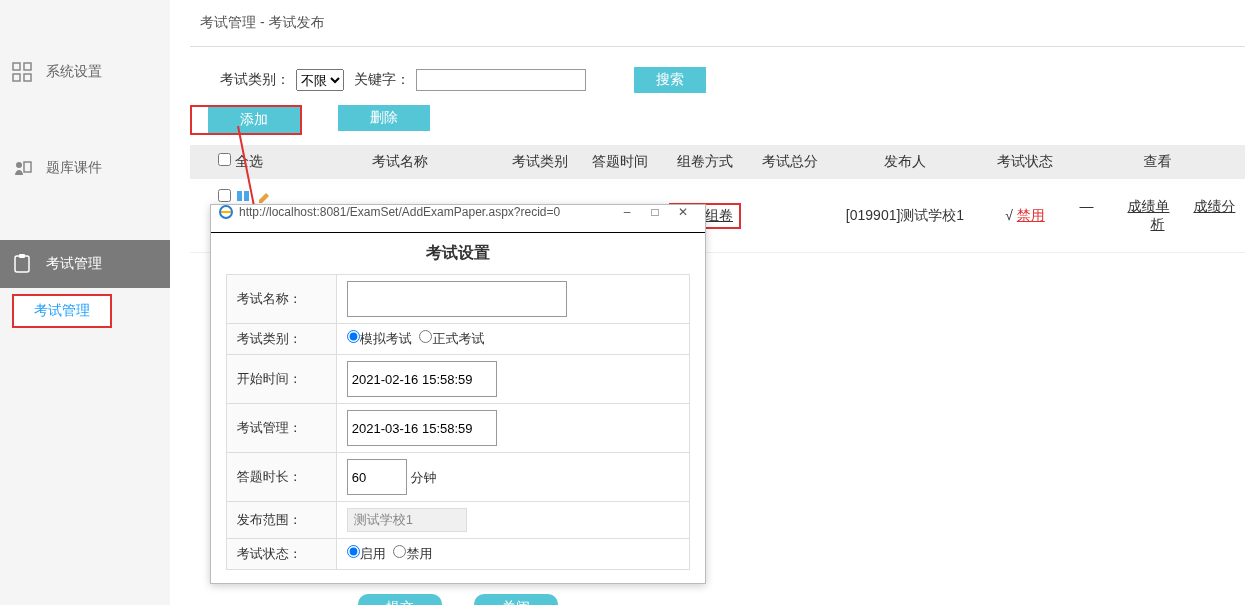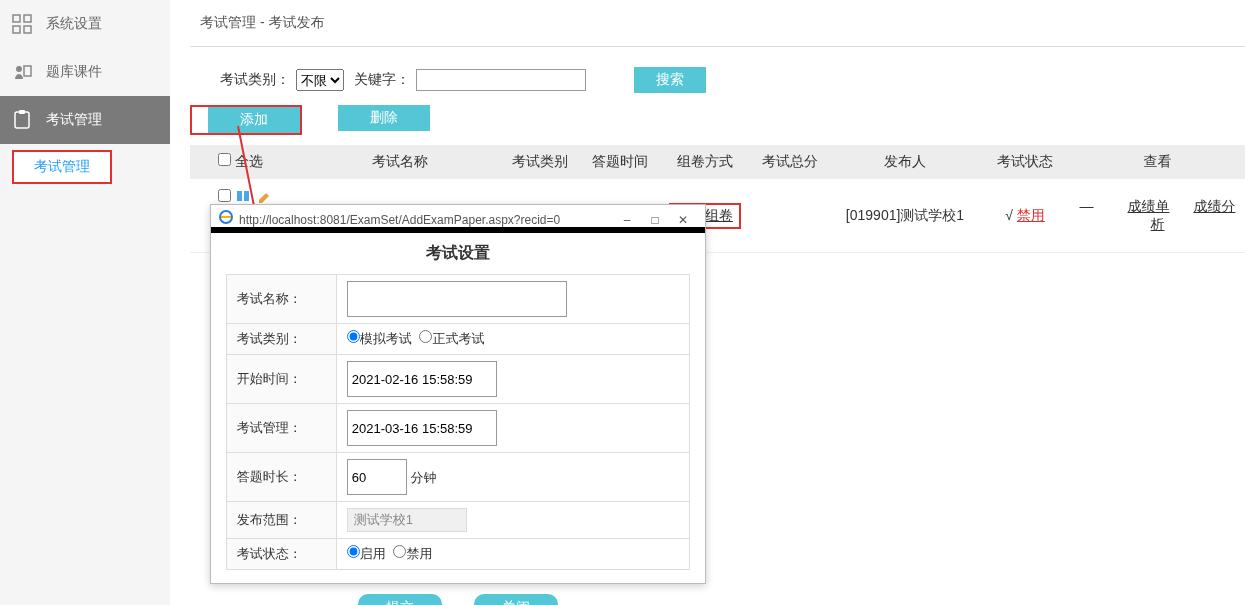--- a/index.html
+++ b/index.html
@@ -1,19 +1,19 @@
 <!DOCTYPE html>
 <html><head>
 <meta charset="utf-8">
 <style>
 * { box-sizing: border-box; margin: 0; padding: 0; }
 body { font-family: "Microsoft YaHei", Arial, sans-serif; font-size: 14px; color: #333; background: #fff; width: 1245px; height: 605px; position: relative; overflow: hidden; }
 
 .sidebar { position: absolute; left: 0; top: 0; width: 170px; height: 605px; background: #f5f5f5; }
-.sidebar-item { display: flex; align-items: center; padding: 12px 10px; color: #666; cursor: pointer; height: 48px; }
+.sidebar-item { display: flex; align-items: center; padding: 12px 10px; color: #666; cursor: pointer; height: 48px; margin-top: 48px; }
 .sidebar-item.active { background: #7a7a7a; color: #fff; }
 .sidebar-icon { width: 24px; height: 24px; margin-right: 12px; display: flex; align-items: center; justify-content: center; }
 .sub-item { margin: 6px 12px; border: 2px solid #e03030; padding: 6px 20px; color: #1e9fff; cursor: pointer; background: #fff; display: inline-block; }
 
 .main { position: absolute; left: 190px; top: 0; right: 0; height: 605px; }
 .page-title { padding: 14px 10px; color: #555; font-size: 14px; }
 .hr { border: none; border-top: 1px solid #ddd; margin: 0 0 16px 0; }
 
 .search-row { padding: 4px 30px 12px 30px; display: flex; align-items: center; gap: 6px; }
 .search-row label { color: #333; }
@@ -26,21 +26,21 @@
 
 .table { width: 100%; border-collapse: collapse; }
 .table th { background: #ededed; color: #333; font-weight: normal; padding: 8px 6px; text-align: center; font-size: 14px; }
 .table td { padding: 10px 6px; text-align: center; border-bottom: 1px solid #eee; font-size: 14px; }
 .table td.left { text-align: left; }
 .link-u { text-decoration: underline; color: #333; cursor: pointer; }
 .disabled-red { color: #e03030; text-decoration: underline; cursor: pointer; }
 .highlight-cell { outline: 2px solid #e03030; outline-offset: -2px; padding: 4px 8px; display:inline-block; }
 
 .popup { position: absolute; left: 210px; top: 204px; width: 496px; height: 380px; background: #fff; border: 1px solid #bbb; box-shadow: 0 2px 8px rgba(0,0,0,.2); }
-.popup-titlebar { height: 28px; display: flex; align-items: flex-end; padding: 0 8px; font-size: 12px; color: #555; border-bottom: 6px solid #000000; }
+.popup-titlebar { height: 28px; display: flex; align-items: flex-start; padding: 0 8px; font-size: 12px; color: #555; border-bottom: 1px solid #000000; }
 .popup-titlebar .spacer { flex: 1; }
 .win-btn { width: 28px; text-align: center; cursor: pointer; }
 .popup-heading { text-align: center; font-size: 16px; font-weight: bold; padding: 10px 0; }
 .form-table { width: 94%; margin: 0 auto; border-collapse: collapse; }
 .form-table td { border: 1px solid #ddd; padding: 6px 10px; font-size: 13px; }
 .form-table td.lab { width: 110px; color: #333; background: #fafafa; margin-left: 20px; }
 .txt { border: 1px solid #999; height: 30px; padding: 17px 4px; font-size: 13px; }
 .txt.w220 { width: 220px; }
 .txt.w150 { width: 150px; }
 .txt.w60 { width: 60px; }

